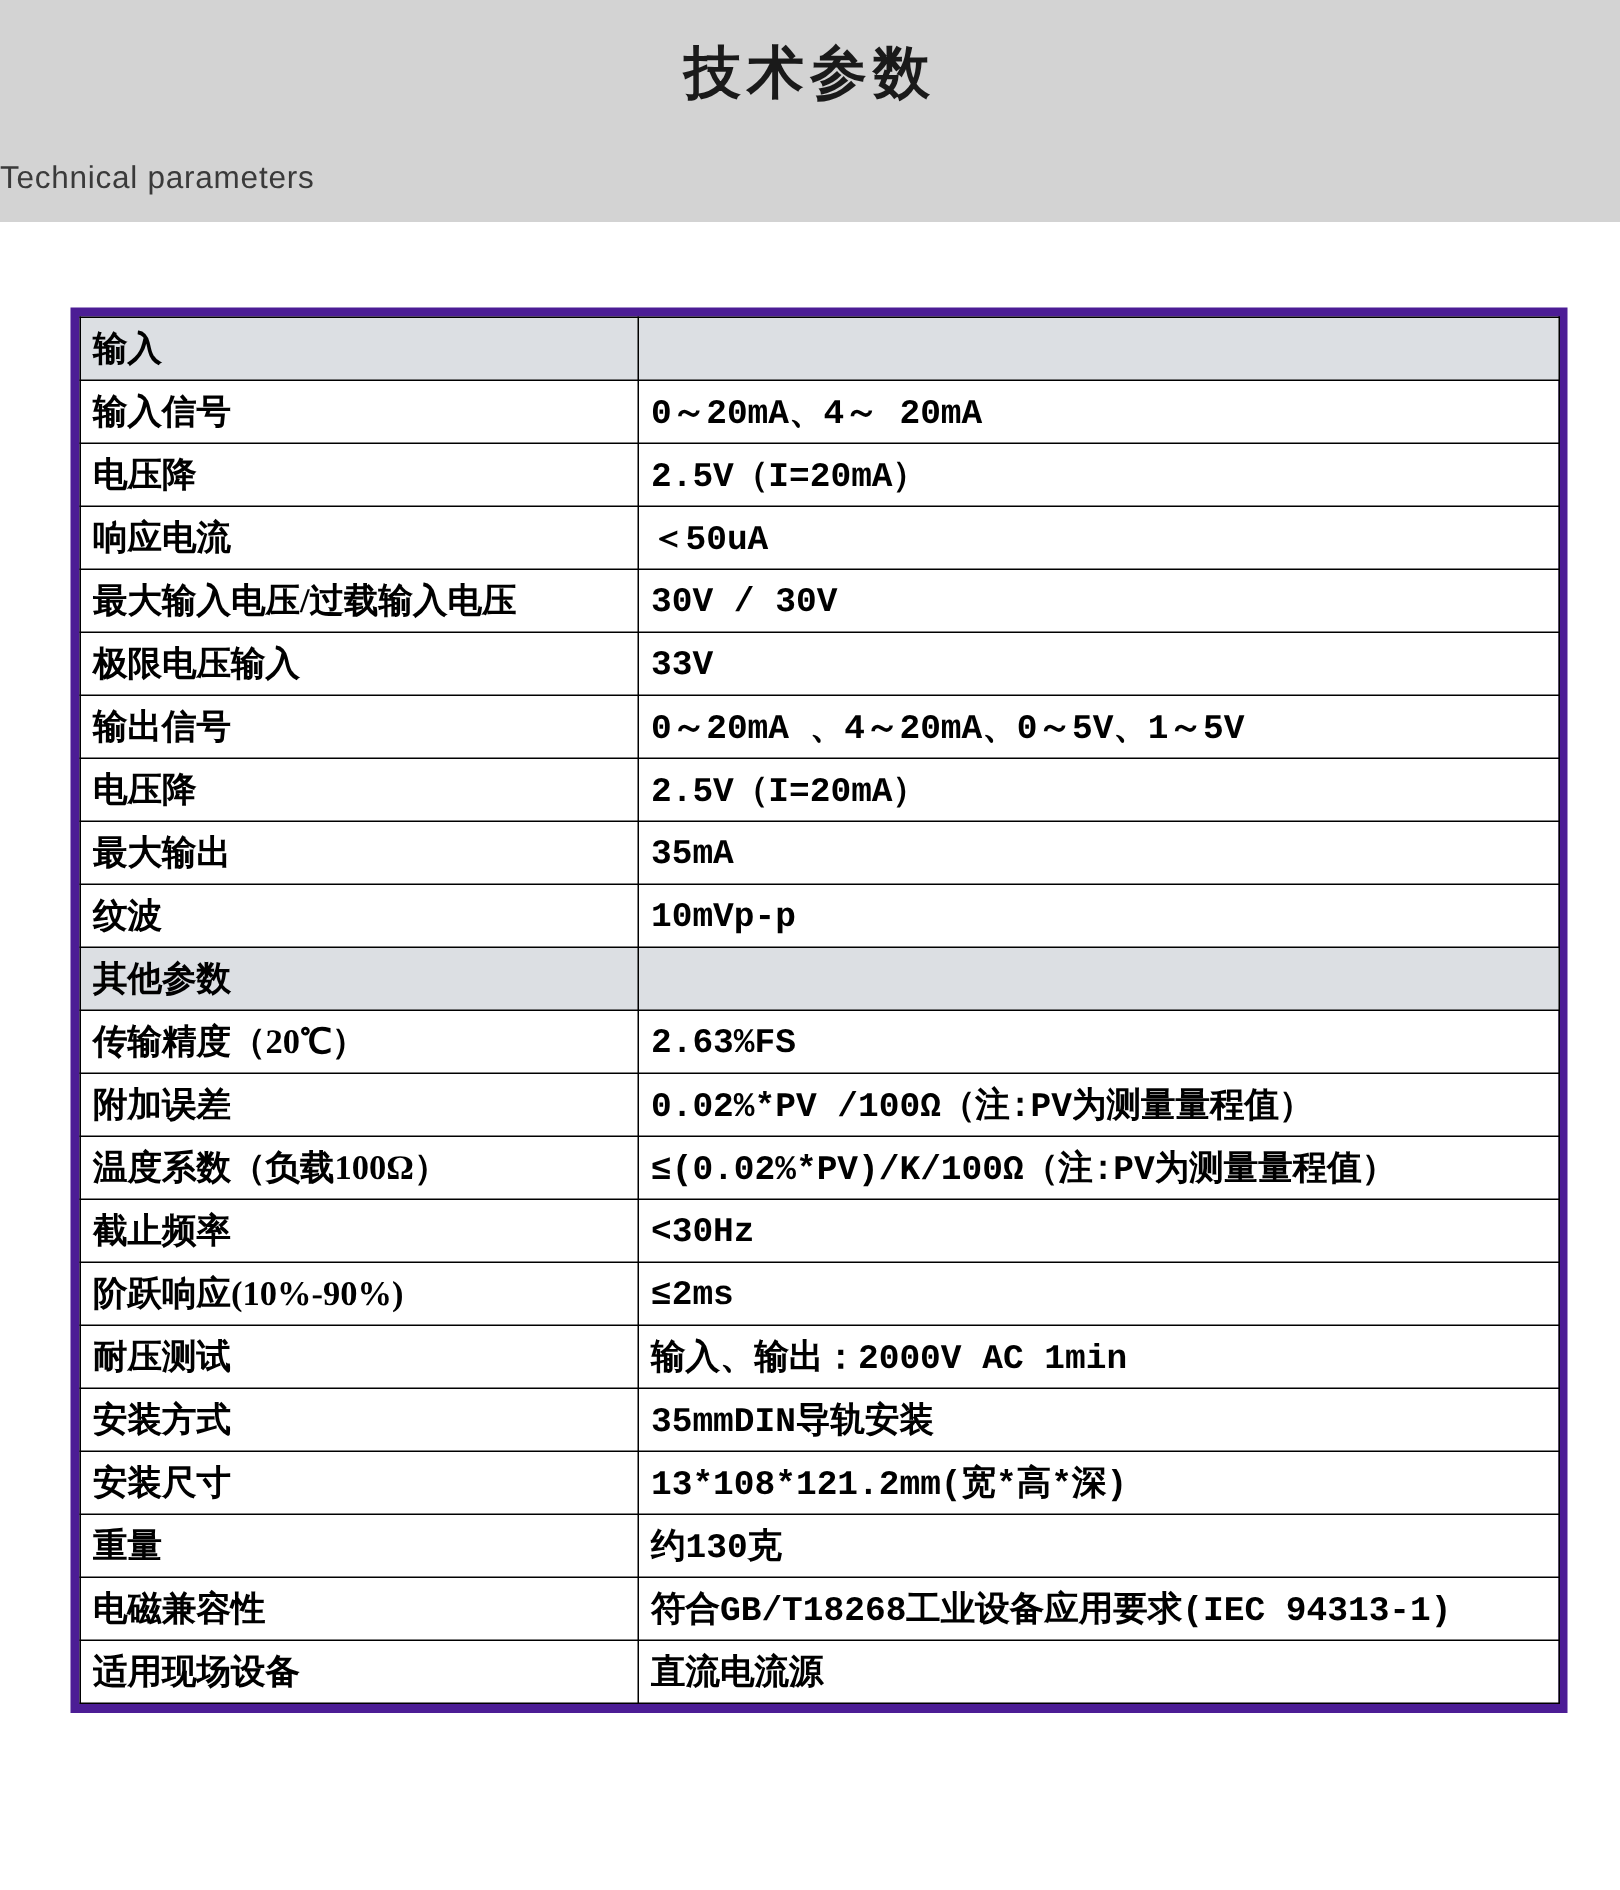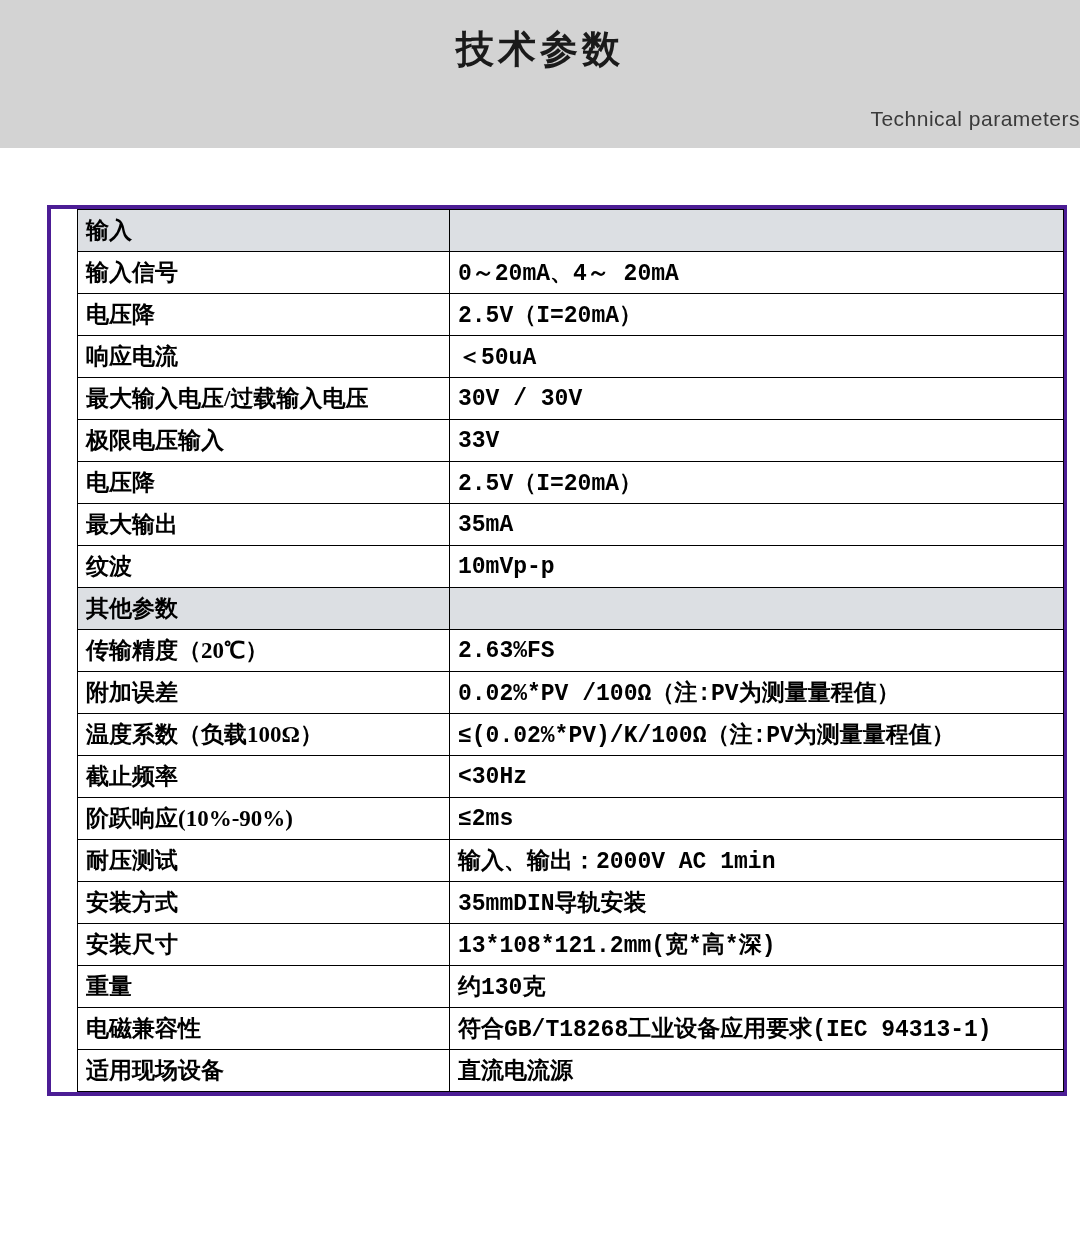--- a/index.html
+++ b/index.html
@@ -30,21 +30,21 @@
     font-weight: 700;
     letter-spacing: 4px;
     color: #1a1a1a;
     line-height: 1;
   }
   .banner-sub {
     position: absolute;
     top: 108px;
     left: 0;
     width: 1080px;
-    text-align: right;
+    text-align: left;
     font-family: "Liberation Sans", sans-serif;
     font-size: 21px;
     font-weight: 400;
     letter-spacing: 0.5px;
     color: #3a3a3a;
     line-height: 1;
   }
   .table-wrap {
     margin: 57px auto 0 auto;
     width: 986px;
@@ -74,24 +74,23 @@
   }
   td.label {
     font-family: "Liberation Serif", serif;
     font-weight: 700;
   }
   td.value {
     font-family: Liberation Mono, monospace;
     font-weight: 700;
   }
   .outer-border {
-    border: 4px solid #4c1d95;
+    border: 6px solid #4c1d95;
     width: 986px;
     box-sizing: content-box;
-    padding-left: 26px;
   }
 </style>
 </head>
 <body>
 
 <div class="banner">
   <div class="banner-title">技术参数</div>
   <div class="banner-sub">Technical parameters</div>
 </div>
 
@@ -119,20 +118,24 @@
             <td class="label">响应电流</td>
             <td class="value">＜50uA</td>
           </tr>
           <tr class="data-row">
             <td class="label">最大输入电压/过载输入电压</td>
             <td class="value">30V / 30V</td>
           </tr>
           <tr class="data-row">
             <td class="label">极限电压输入</td>
             <td class="value">33V</td>
+          </tr>
+          <tr class="data-row">
+            <td class="label">输出信号</td>
+            <td class="value">0～20mA 、4～20mA、0～5V、1～5V</td>
           </tr>
           <tr class="data-row">
             <td class="label">电压降</td>
             <td class="value">2.5V（I=20mA）</td>
           </tr>
           <tr class="data-row">
             <td class="label">最大输出</td>
             <td class="value">35mA</td>
           </tr>
           <tr class="data-row">

